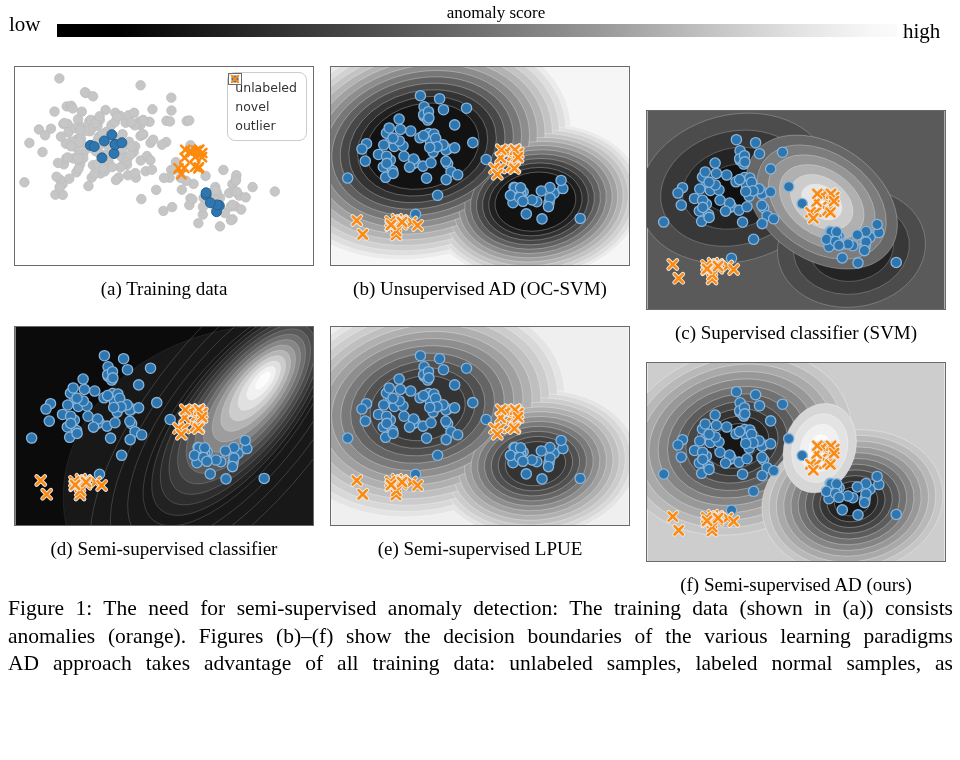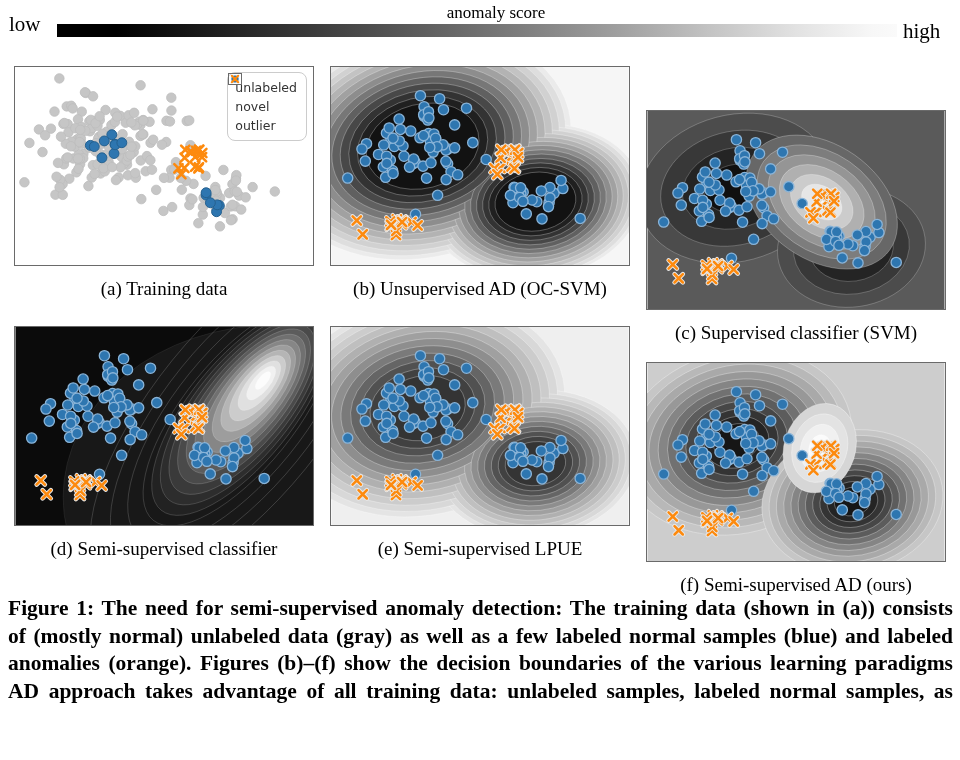--- a/index.html
+++ b/index.html
@@ -13,21 +13,21 @@
   .cb-high{position:absolute;left:903px;top:19px;font-size:21px;}
   .panel{position:absolute;width:300px;height:200px;}
   .panel svg{position:absolute;left:0;top:0;border:1.4px solid #6a6a6a;box-sizing:border-box;}
   .panel-caption{position:absolute;left:-20px;top:212px;width:340px;text-align:center;
                  font-size:19px;white-space:nowrap;}
   .legend{position:absolute;right:7px;top:6px;background:#fff;border:1px solid #cccccc;
           border-radius:8px;padding:5px 9px 5px 7px;
           font-family:"DejaVu Sans","Liberation Sans",sans-serif;font-size:12.5px;color:#333;}
   .legend-row{display:flex;align-items:center;gap:7px;line-height:19px;}
   .fig-caption{position:absolute;left:8px;top:595px;width:945px;font-size:21.5px;line-height:27.5px;}
-  .cap-line{text-align:justify;text-align-last:justify;font-weight:bold;}
+  .cap-line{text-align:justify;text-align-last:justify;}
   .cap-line.last{text-align-last:left;}
 </style>
 </head>
 <body>
 
 <div class="page">
   <div class="cb-title">anomaly score</div>
   <span class="cb-low">low</span>
   <div class="cb-bar"></div>
   <span class="cb-high">high</span>
@@ -1512,17 +1512,16 @@
           <g transform="translate(87 160)">
             <path d="M -4.2 -4.2 L 4.2 4.2 M -4.2 4.2 L 4.2 -4.2" stroke="#eaeaea" stroke-width="4.5" stroke-linecap="round" fill="none"></path>
             <path d="M -4.2 -4.2 L 4.2 4.2 M -4.2 4.2 L 4.2 -4.2" stroke="#fd8a0e" stroke-width="2.6" stroke-linecap="round" fill="none"></path>
           </g>
         </svg>
         <div class="panel-caption">(f)  Semi-supervised AD (ours)</div>
       </div>
     </div>
   <div class="fig-caption">
       <div class="cap-line">Figure 1: The need for semi-supervised anomaly detection: The training data (shown in (a)) consists</div>
-      <div class="cap-line">of (mostly normal) unlabeled data (gray) as well as a few labeled normal samples (blue) and labeled</div>
       <div class="cap-line">anomalies (orange). Figures (b)–(f) show the decision boundaries of the various learning paradigms</div>
       <div class="cap-line">AD approach takes advantage of all training data: unlabeled samples, labeled normal samples, as</div>
     </div>
 </div>
 
 </body></html>

